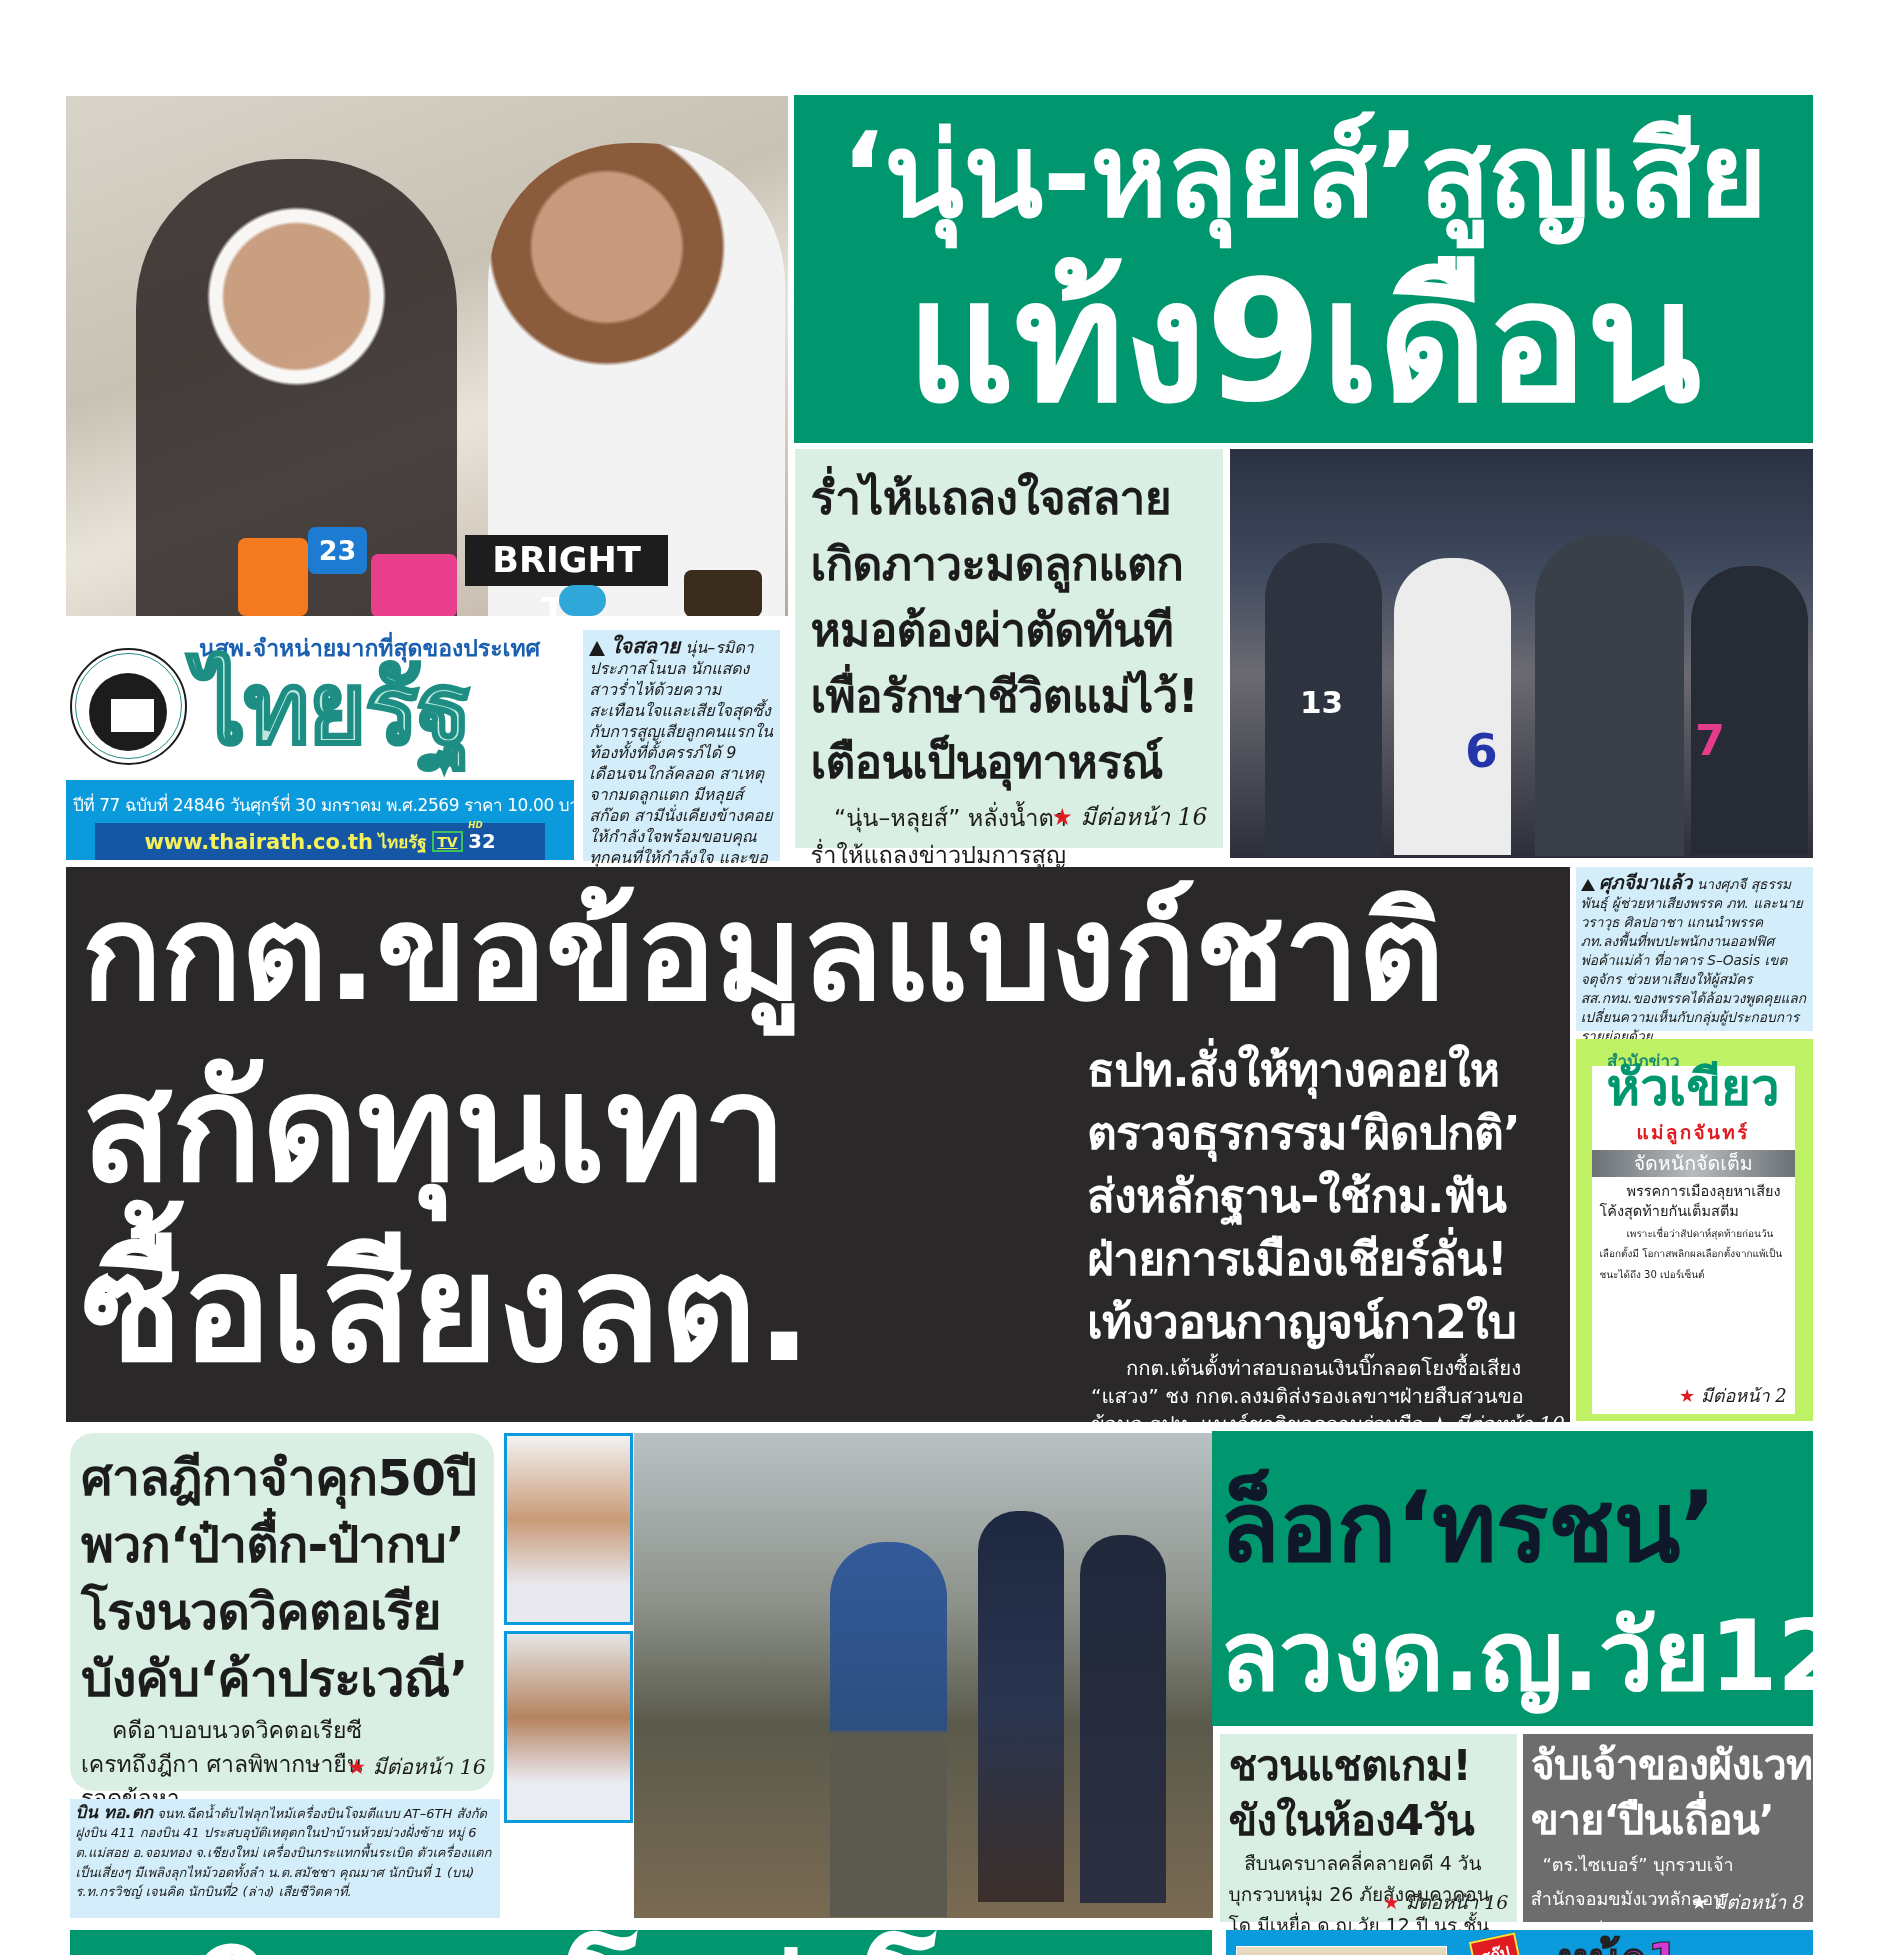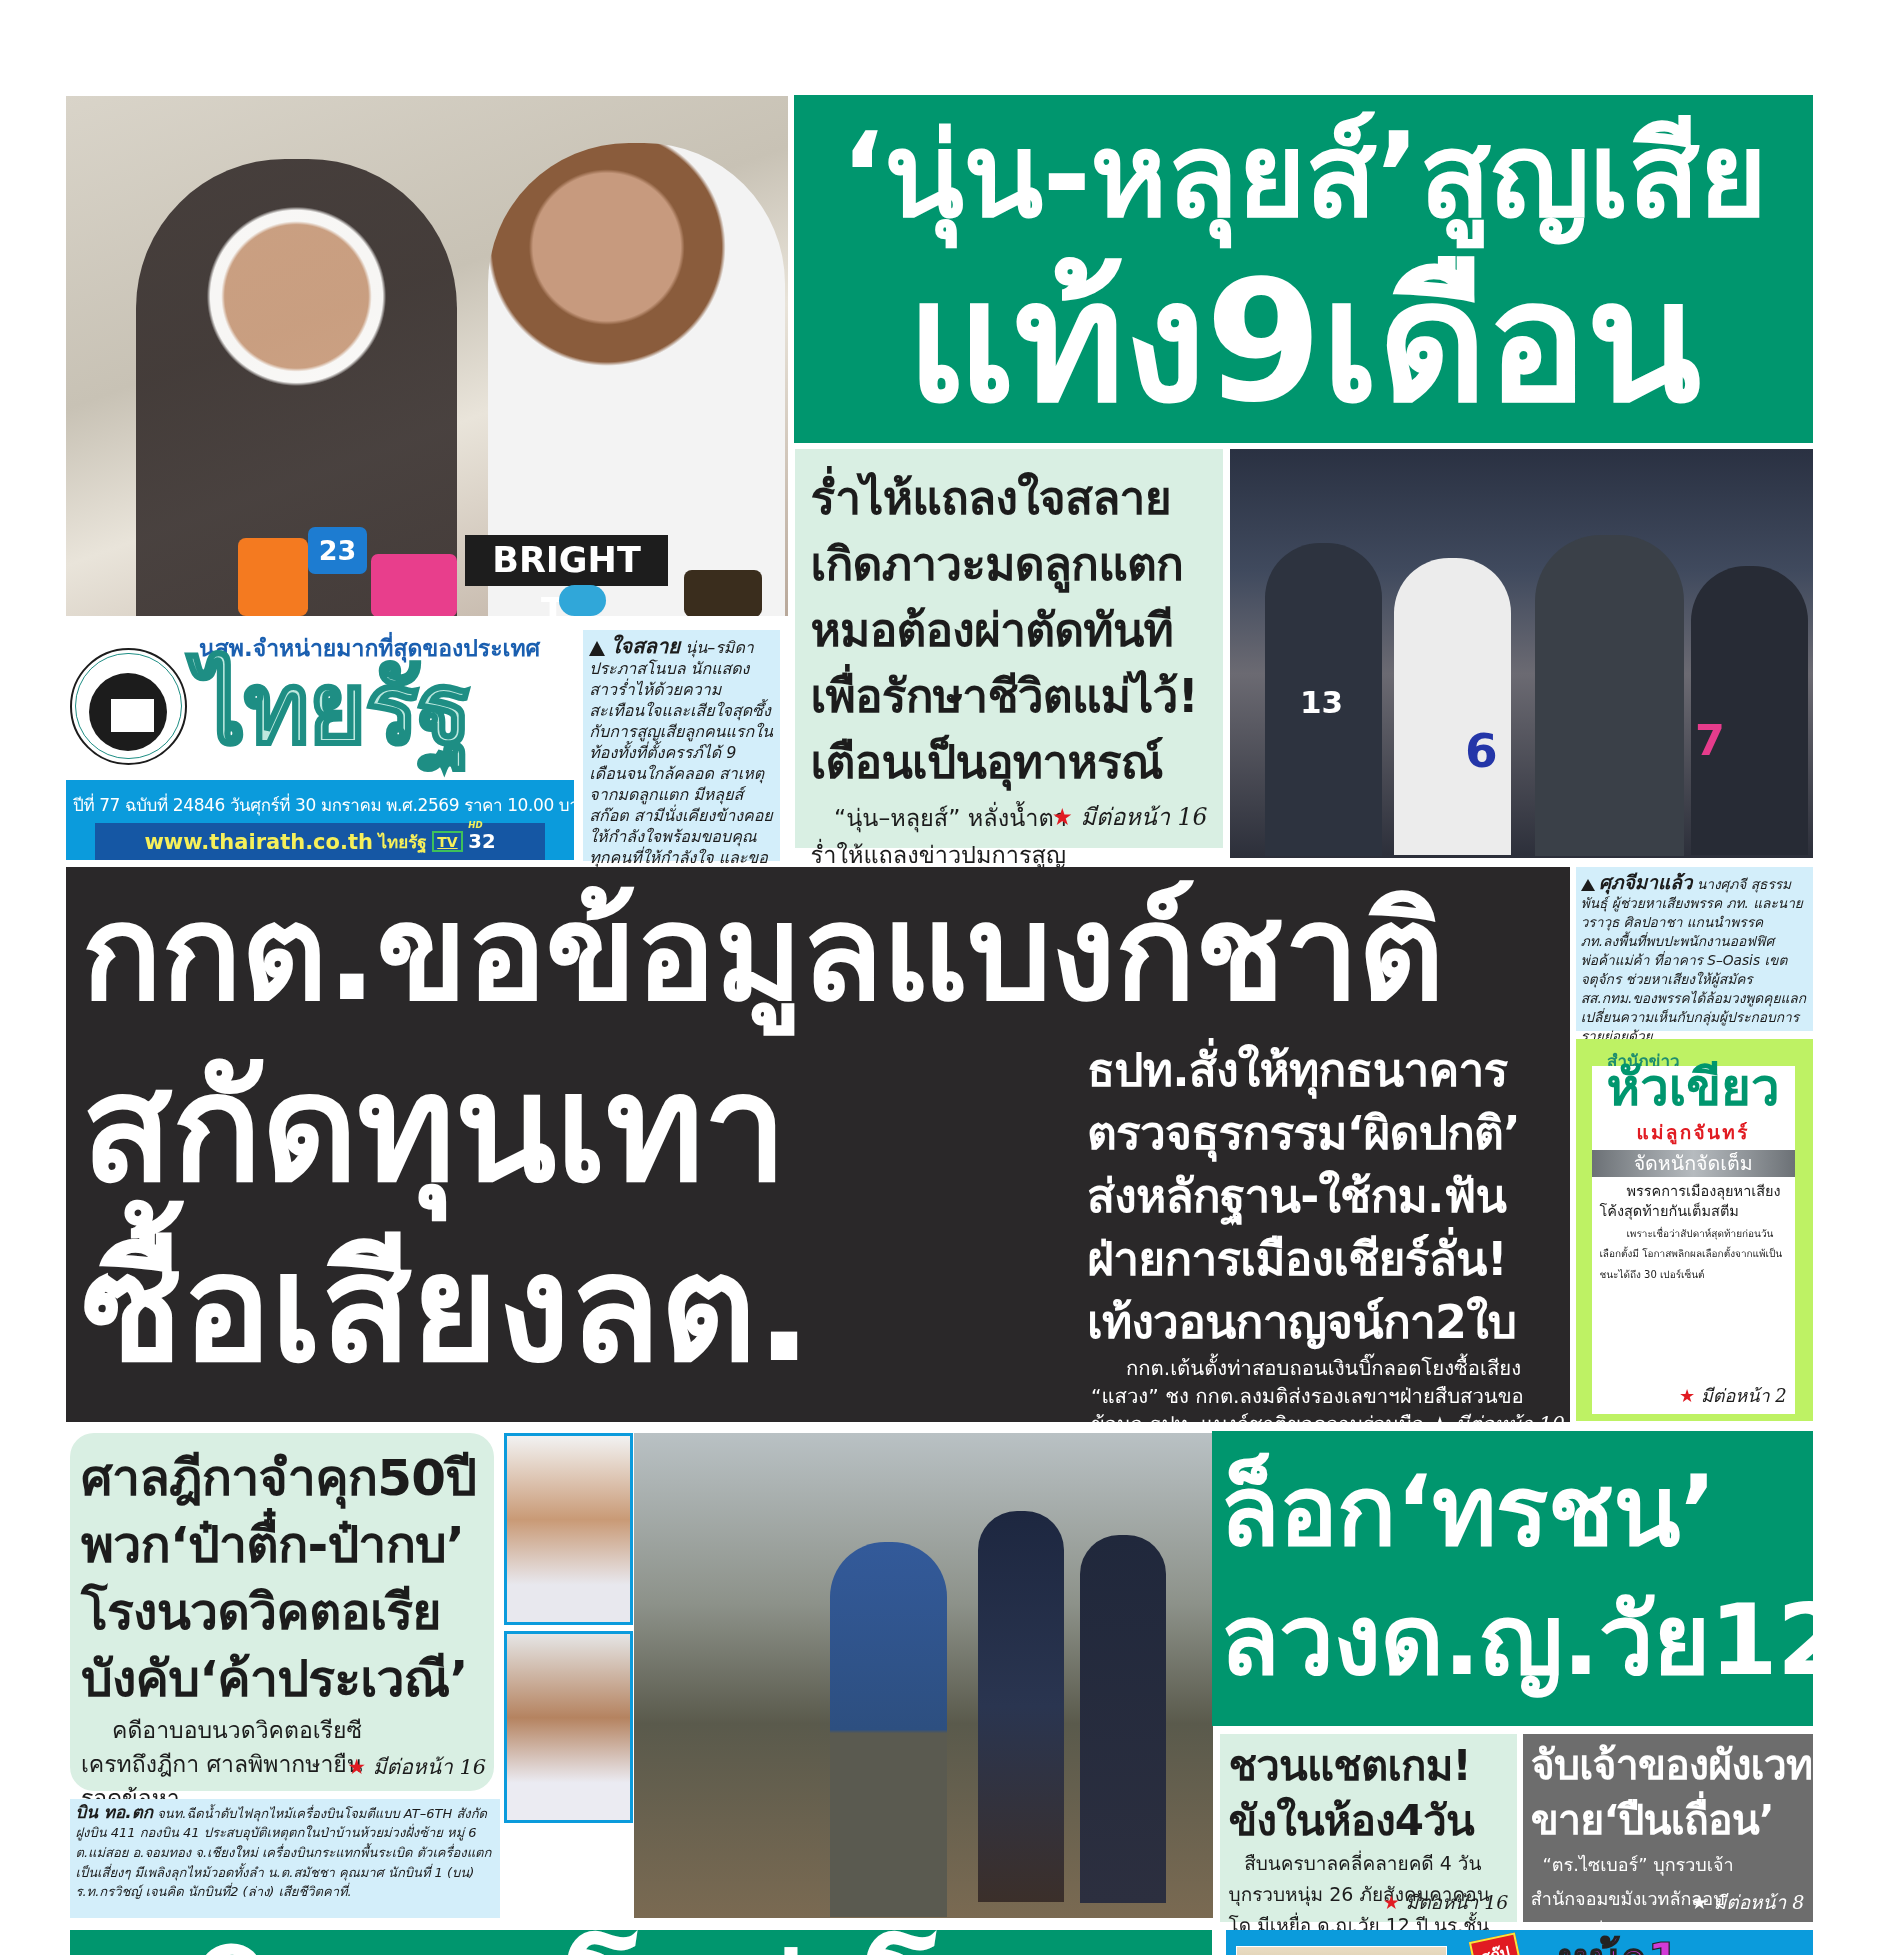--- a/index.html
+++ b/index.html
@@ -102,21 +102,21 @@
   <span class="tri" style="border-left:7px solid transparent;border-right:7px solid transparent;border-bottom:12.5px solid #1c1c1c;"></span>
   <b class="italic" style="font-size:19px;">ศุภจีมาแล้ว</b>
   <span class="italic">นางศุภจี สุธรรมพันธุ์ ผู้ช่วยหาเสียงพรรค ภท. และนายวราวุธ ศิลปอาชา แกนนำพรรค ภท.ลงพื้นที่พบปะพนักงานออฟฟิศ พ่อค้าแม่ค้า ที่อาคาร S–Oasis เขตจตุจักร ช่วยหาเสียงให้ผู้สมัคร สส.กทม.ของพรรคได้ล้อมวงพูดคุยแลกเปลี่ยนความเห็นกับกลุ่มผู้ประกอบการรายย่อยด้วย.</span>
 </div>
 
 <div class="abs" style="left:66px;top:867px;width:1504px;height:555px;background:#2a2829;">
   <div class="headline" style="position:absolute;left:15.6px;top:7.8px;color:#fff;font-size:133px;line-height:156px;white-space:nowrap;">กกต.ขอข้อมูลแบงก์ชาติ</div>
   <div class="headline" style="position:absolute;left:15.6px;top:172px;color:#fff;font-size:149px;line-height:180px;white-space:nowrap;">สกัดทุนเทา</div>
   <div class="headline" style="position:absolute;left:15.6px;top:352px;color:#fff;font-size:149px;line-height:180px;white-space:nowrap;">ซื้อเสียงลต.</div>
   <div style="position:absolute;left:1021px;top:172px;width:477px;">
-    <div class="headline" style="color:#fff;font-size:46px;line-height:63px;white-space:nowrap;">ธปท.สั่งให้ทุกธนาคาร</div>
+    <div class="headline" style="color:#fff;font-size:46px;line-height:63px;white-space:nowrap;">ธปท.สั่งให้ทุางคอยให</div>
     <div class="headline" style="color:#fff;font-size:46px;line-height:63px;white-space:nowrap;">ตรวจธุรกรรม‘ผิดปกติ’</div>
     <div class="headline" style="color:#fff;font-size:46px;line-height:63px;white-space:nowrap;">ส่งหลักฐาน-ใช้กม.ฟัน</div>
     <div class="headline" style="color:#fff;font-size:46px;line-height:63px;white-space:nowrap;">ฝ่ายการเมืองเชียร์ลั่น!</div>
     <div class="headline" style="color:#fff;font-size:46px;line-height:63px;white-space:nowrap;">เท้งวอนกาญจน์กา2ใบ</div>
   </div>
   <div style="position:absolute;left:1025px;top:487px;width:477px;color:#fff;font-size:20.3px;line-height:28px;">
     <div style="padding-left:35px;white-space:nowrap;">กกต.เต้นตั้งท่าสอบถอนเงินบิ๊กลอตโยงซื้อเสียง</div>
     <div style="white-space:nowrap;">“แสวง” ชง กกต.ลงมติส่งรองเลขาฯฝ่ายสืบสวนขอ</div>
     <div style="white-space:nowrap;">
       <span>ข้อมูล ธปท. แบงก์ชาติขอความร่วมมือ</span>
@@ -163,21 +163,21 @@
   <div class="abs" style="left:344px;top:78px;width:86px;height:391px;background:linear-gradient(180deg,#1d2740,#2a3550 50%,#3b2f2a);border-radius:39px 39px 0 0;"></div>
   <div class="abs" style="left:446px;top:102px;width:86px;height:368px;background:linear-gradient(180deg,#20283c,#2c2f3f);border-radius:39px 39px 0 0;"></div>
 </div>
 
 <div class="abs" style="left:70px;top:1799px;width:430px;height:119px;background:#d3eefa;padding:3.9px 5.5px;font-size:13px;line-height:19.6px;">
   <b class="italic" style="font-size:17px;">บิน ทอ.ตก</b>
   <span class="italic">จนท.ฉีดน้ำดับไฟลุกไหม้เครื่องบินโจมตีแบบ AT–6TH สังกัดฝูงบิน 411 กองบิน 41 ประสบอุบัติเหตุตกในป่าบ้านห้วยม่วงฝั่งซ้าย หมู่ 6 ต.แม่สอย อ.จอมทอง จ.เชียงใหม่ เครื่องบินกระแทกพื้นระเบิด ตัวเครื่องแตกเป็นเสี่ยงๆ มีเพลิงลุกไหม้วอดทั้งลำ น.ต.สมัชชา คุณมาศ นักบินที่ 1 (บน) ร.ท.กรวิชญ์ เจนคิด นักบินที่2 (ล่าง) เสียชีวิตคาที่.</span>
 </div>
 
 <div class="abs" style="left:1212px;top:1431px;width:601px;height:295px;background:#00966e;padding:15.6px 7.8px;">
-  <div class="headline" style="color:#ffffff;font-size:98px;line-height:129px;white-space:nowrap;">ล็อก‘ทรชน’</div>
+  <div class="headline" style="color:#0f172a;font-size:98px;line-height:129px;white-space:nowrap;margin-top:16px;">ล็อก‘ทรชน’</div>
   <div class="headline" style="color:#fff;font-size:98px;line-height:129px;white-space:nowrap;">ลวงด.ญ.วัย12</div>
 </div>
 
 <div class="abs" style="left:1220px;top:1734px;width:297px;height:188px;background:#d9efe3;padding:3.9px 8.6px;">
   <div class="headline" style="font-size:42px;line-height:55px;white-space:nowrap;">
     <div>ชวนแชตเกม!</div>
     <div>ขังในห้อง4วัน</div>
   </div>
   <div style="font-size:19px;line-height:31px;text-indent:15.6px;padding-right:3.9px;">สืบนครบาลคลี่คลายคดี 4 วัน บุกรวบหนุ่ม 26 ภัยสังคมคาคอนโด มีเหยื่อ ด.ญ.วัย 12 ปี นร.ชั้น ป.5</div>
   <div style="position:absolute;right:8.6px;bottom:5.5px;font-size:19px;">

